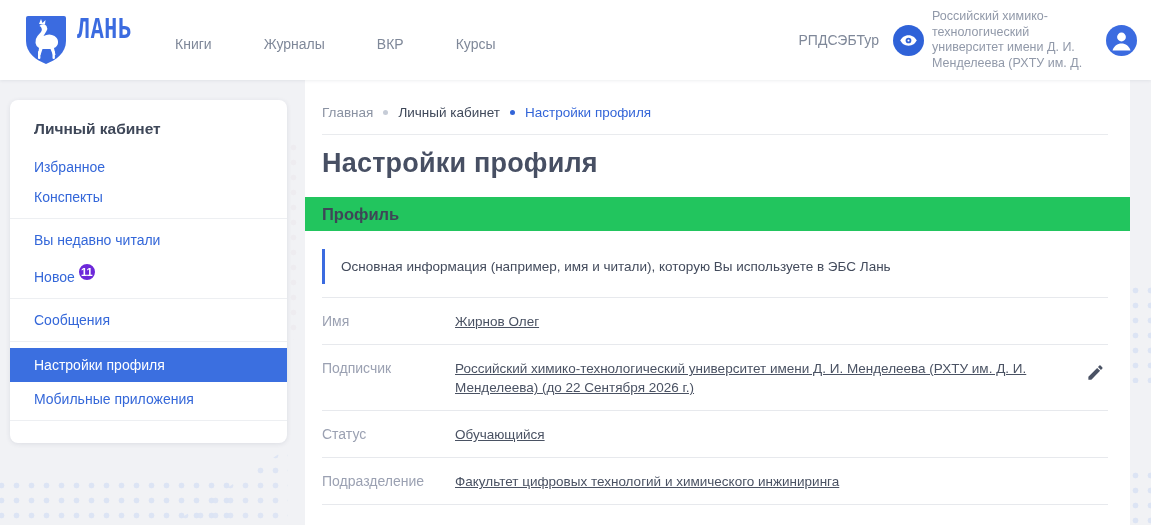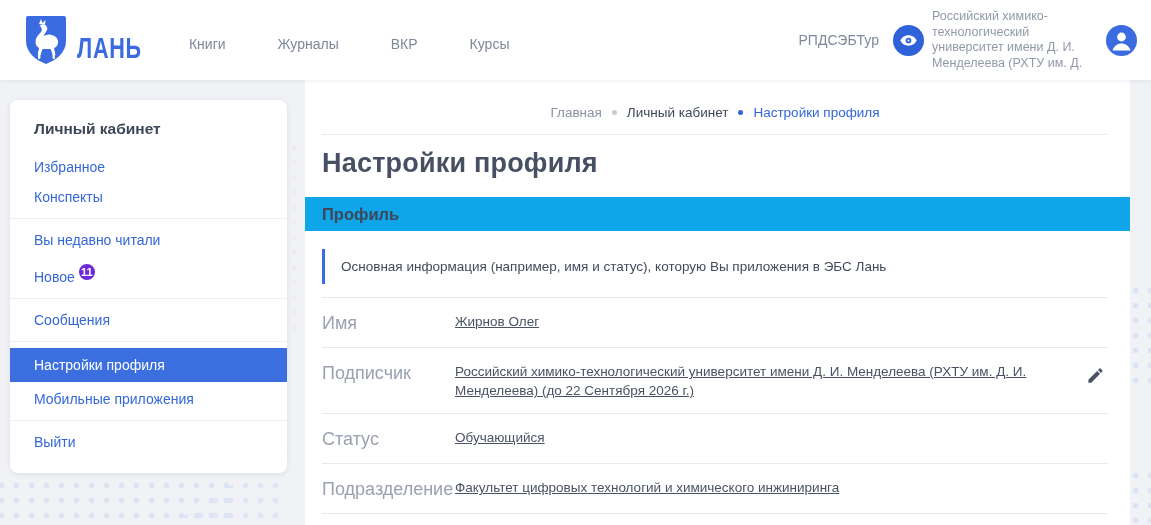--- a/index.html
+++ b/index.html
@@ -26,21 +26,21 @@
   .dots-right-2    { left:1128px; top:468px; width:23px; height:57px; }
   .dots-gap        { left:286px; top:140px; width:18px; height:200px; opacity:.35;
                      background-image:radial-gradient(circle, #e7e2e6 2.6px, transparent 3.2px); }
 
   
   .header {
     position:absolute; left:0; top:0; width:1151px; height:80px;
     background:#ffffff; box-shadow:0 1px 3px rgba(40,50,80,.08);
     display:flex; align-items:center; z-index:5;
   }
-  .logo { display:flex; align-items:flex-end; margin-left:25px; cursor:pointer; }
+  .logo { display:flex; align-items:flex-start; margin-left:25px; cursor:pointer;font-family:Liberation Mono, monospace; }
   .logo-shield { width:42px; height:50px; }
   .logo-word {
     font-size:30px; font-weight:700; color:#3b6be0;
     transform:scaleX(.72); transform-origin:left center;
     letter-spacing:1px; margin-left:10px; margin-top:-2px;
   }
   .nav-left { display:flex; gap:52px; margin-left:22px;margin-top:8px; }
   .nav-item { font-size:14px; color:#7f8899; cursor:pointer; white-space:nowrap; }
   .nav-right { display:flex; margin-left:auto; align-items:center; }
   .icon-circle {
@@ -81,51 +81,50 @@
   .main {
     position:absolute; left:305px; top:80px; width:825px; height:445px;
     background:#ffffff; z-index:3;
   }
   .main-pad { padding:0 22px 0 17px; }
 
   .breadcrumb {
     display:flex; align-items:center; gap:10px;
     padding:25px 0 14px; font-size:13.5px;
     border-bottom:1px solid #e9ebee;
-    justify-content:center;
   }
   .crumb-home { color:#8a92a2; cursor:pointer; }
   .crumb-mid  { color:#3f4859; cursor:pointer; }
   .crumb-cur  { color:#3365d8; }
   .crumb-dot  { width:5px; height:5px; border-radius:50%; background:#c6ccd7; }
   .crumb-dot.blue { background:#3365d8; }
 
   .page-title {
     font-size:27px; font-weight:700; color:#474f63;
     padding:13px 0 16px; letter-spacing:.2px;
   }
 
   .section-bar {
-    background:#0ea5e9; height:34px; display:flex; align-items:center;
+    background:#22c55e; height:34px; display:flex; align-items:center;
     padding-left:17px; margin-top:2px;
   }
   .section-bar span { font-size:16.5px; font-weight:600; color:#3e4657; }
 
   .info-note {
     margin:18px 0 0 17px; border-left:3px solid #3b6be0;
     padding:10px 0 10px 16px; font-size:13.5px; color:#434b5c;
   }
 
   .rows { margin:13px 22px 0 17px; }
   .profile-row {
     display:flex; align-items:flex-start;
     border-top:1px solid #e7e9ed; padding:14px 0 13px;
   }
   .profile-row:last-child { border-bottom:1px solid #e7e9ed; }
-  .row-label { flex:0 0 133px; font-size:18px; color:#9ba1b2; padding-top:1px; }
+  .row-label { flex:0 0 133px; font-size:14px; color:#9ba1b2; padding-top:1px; }
   .row-value { flex:1 1 auto; font-size:13.5px; color:#4a5263; line-height:19px; padding-right:30px;text-decoration:underline; }
   .row-edit  { flex:0 0 auto; width:22px; height:22px; cursor:pointer; margin-top:4px; }
   .row-edit svg { width:19px; height:19px; fill:#4a5264; }
 </style>
 </head>
 <body>
 
 <div class="dots dots-bottom-left"></div>
 <div class="dots dots-mid"></div>
 <div class="dots dots-right-1"></div>
@@ -192,41 +191,40 @@
 
   <span class="side-link">Сообщения</span>
 
   <hr class="side-divider">
 
   <span class="side-link active">Настройки профиля</span>
   <span class="side-link">Мобильные приложения</span>
 
   <hr class="side-divider">
 
-  <span class="side-link">Выйти</span>
 </div>
 
 <div class="main">
   <div class="main-pad">
     <div class="breadcrumb">
       <span class="crumb-home">Главная</span>
       <span class="crumb-dot"></span>
       <span class="crumb-mid">Личный кабинет</span>
       <span class="crumb-dot blue"></span>
       <span class="crumb-cur">Настройки профиля</span>
     </div>
 
     <div class="page-title">Настройки профиля</div>
   </div>
 
   <div class="section-bar">
     <span>Профиль</span>
   </div>
 
-  <div class="info-note">Основная информация (например, имя и статус), которую Вы приложения в ЭБС Лань</div>
+  <div class="info-note">Основная информация (например, имя и читали), которую Вы используете в ЭБС Лань</div>
 
   <div class="rows">
     <div class="profile-row">
       <div class="row-label">Имя</div>
       <div class="row-value">Жирнов Олег</div>
     </div>
     <div class="profile-row">
       <div class="row-label">Подписчик</div>
       <div class="row-value">Российский химико-технологический университет имени Д. И. Менделеева (РХТУ им. Д. И. Менделеева) (до 22 Сентября 2026 г.)</div>
       <div class="row-edit">

